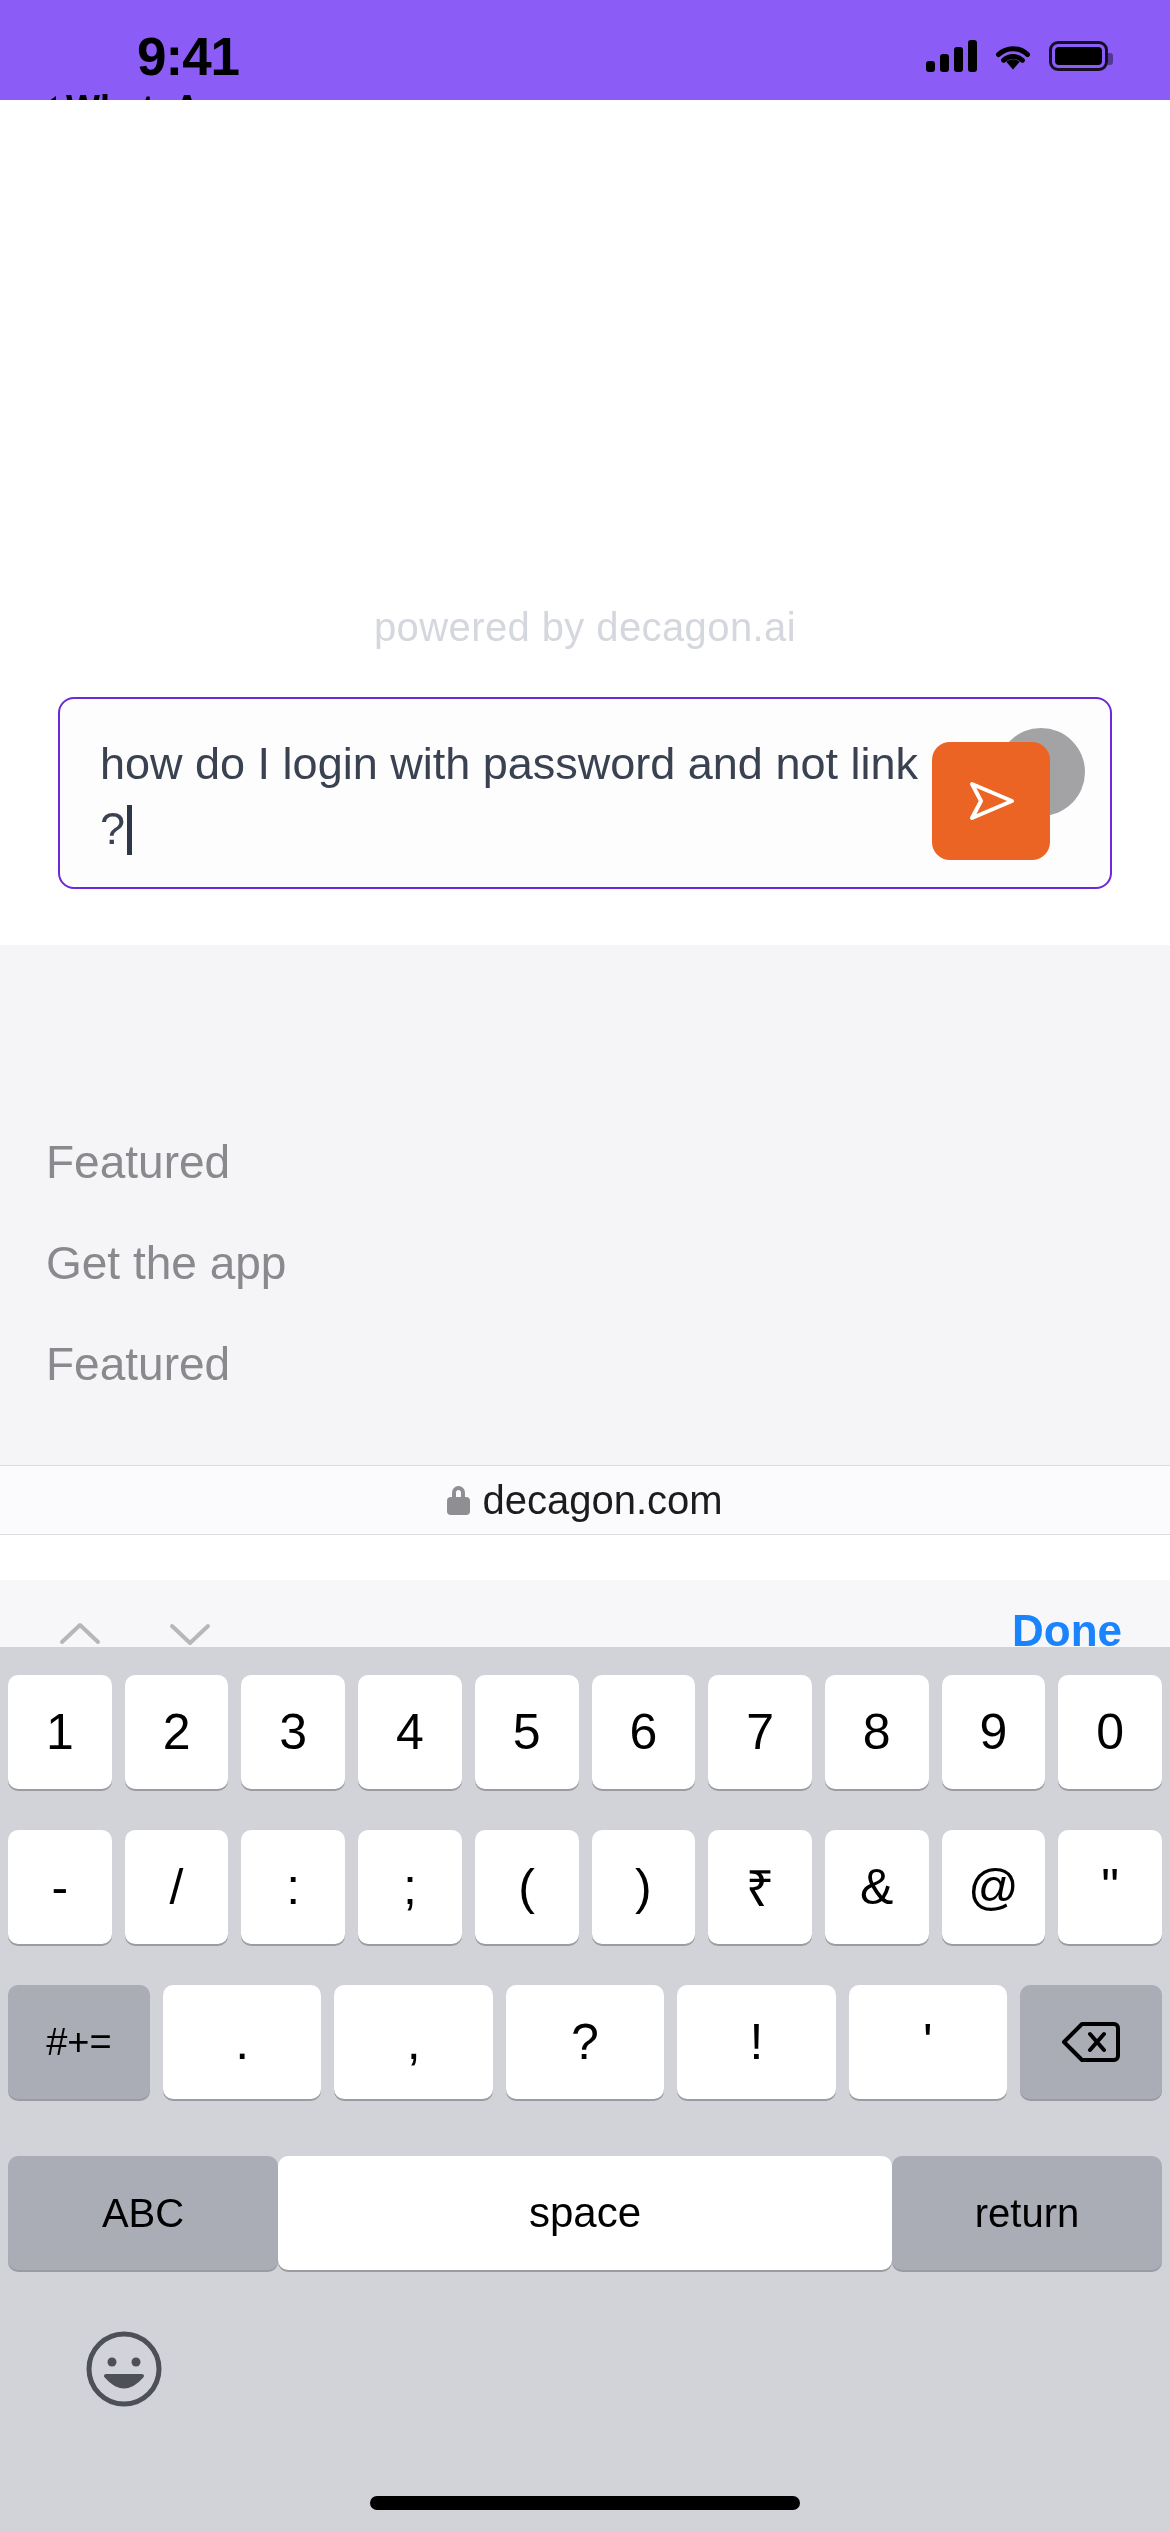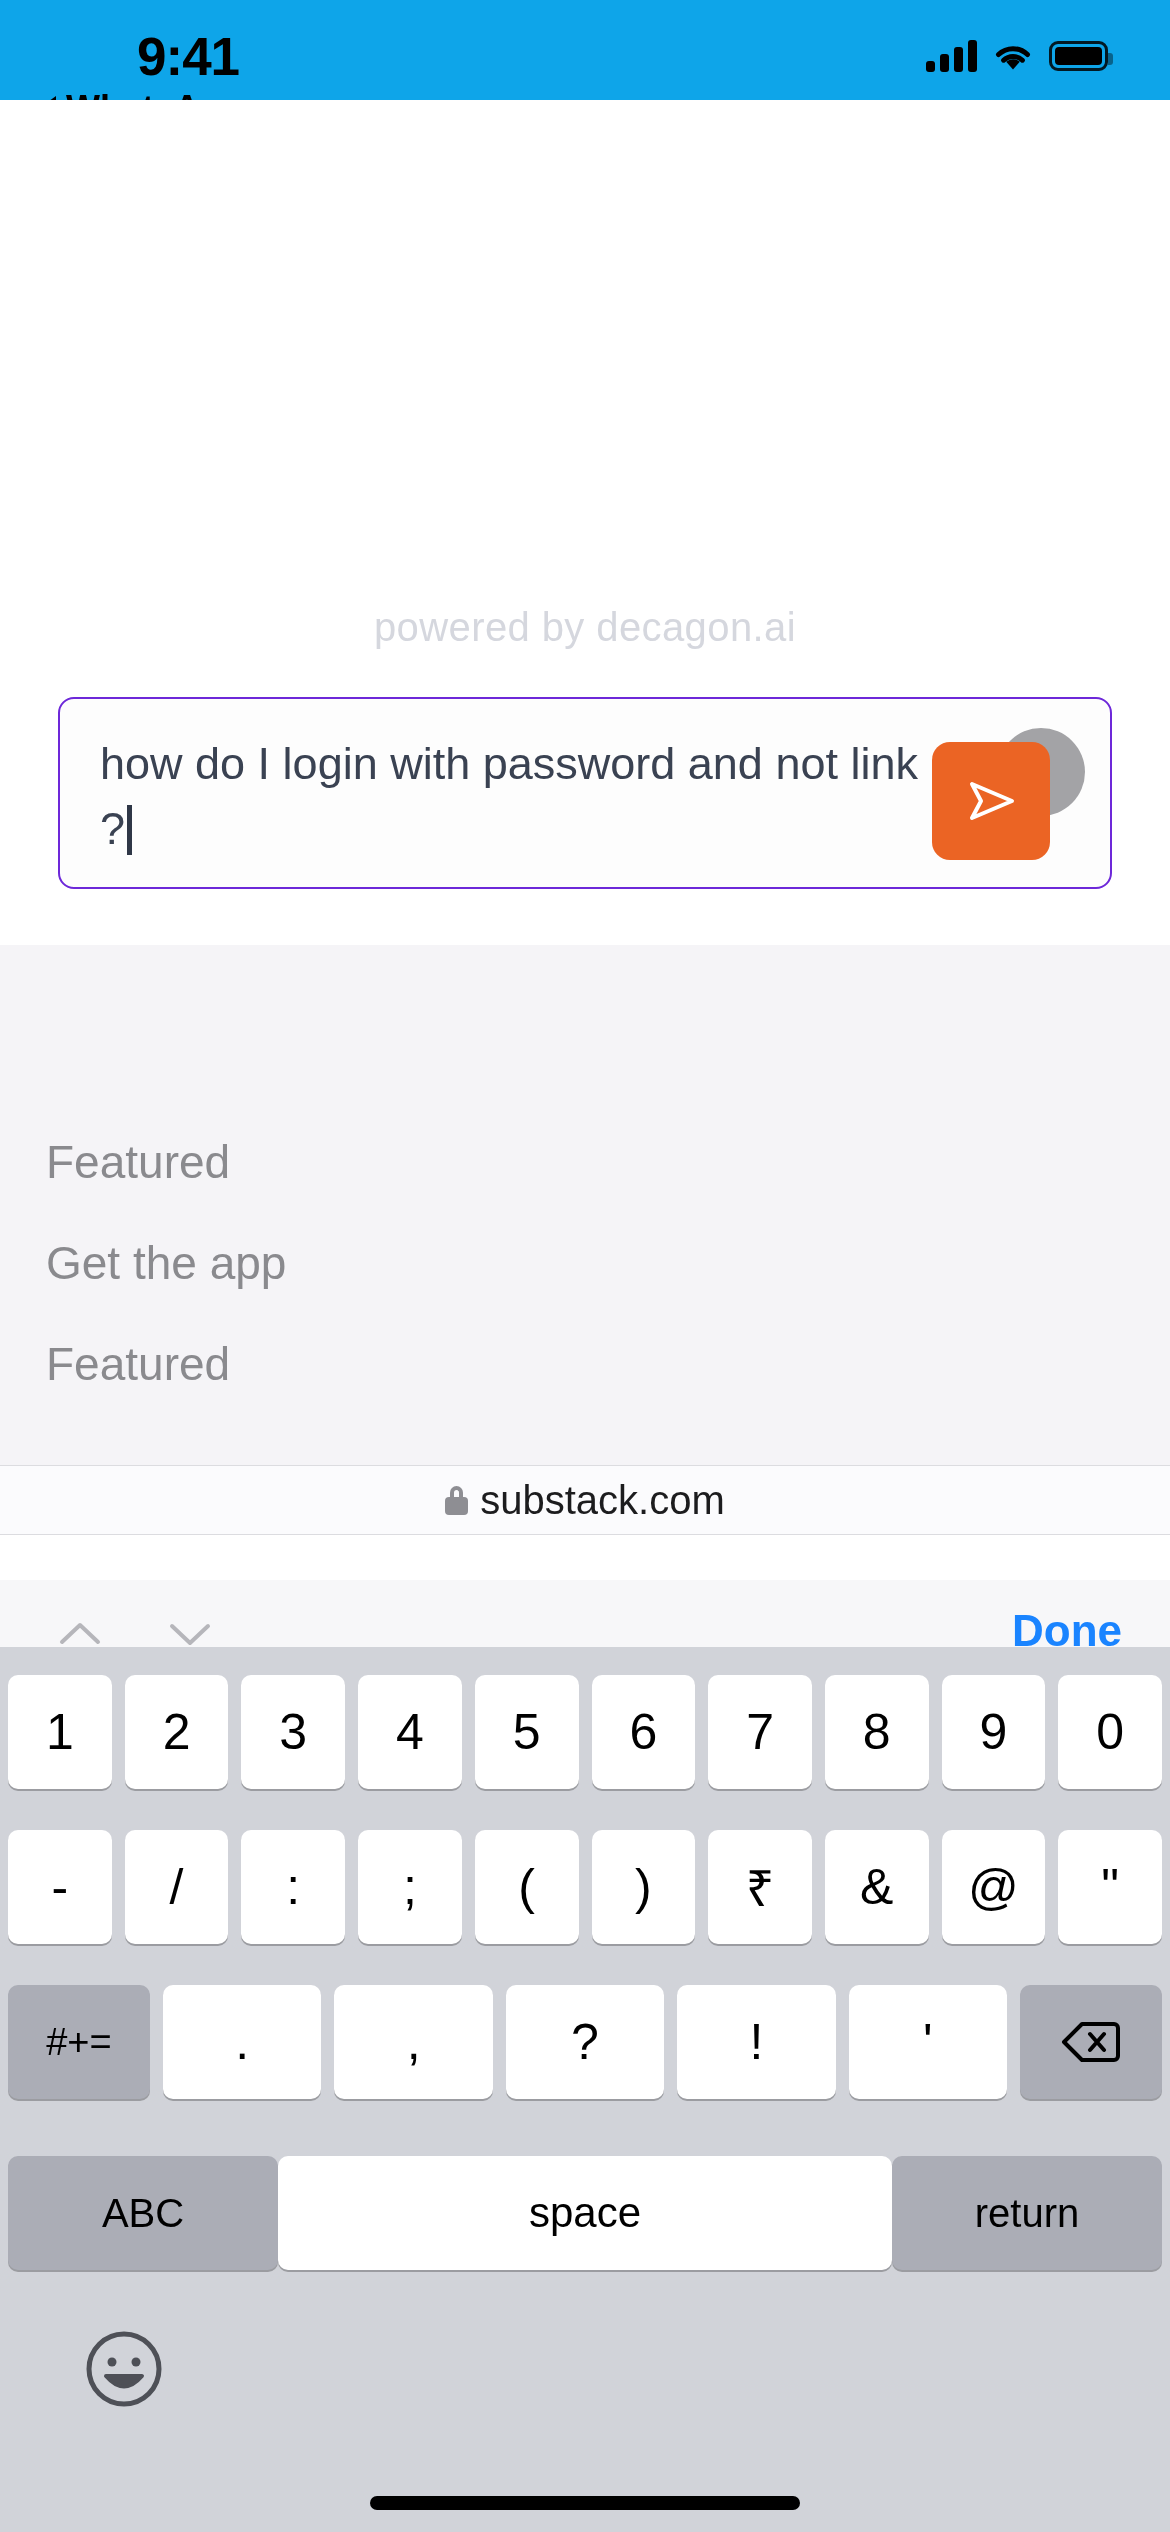--- a/index.html
+++ b/index.html
@@ -7,21 +7,21 @@
     width: 1170px; height: 2532px;
     font-family: "Liberation Sans", sans-serif;
     background: #ffffff;
     overflow: hidden;
   }
   .screen { position: relative; width: 1170px; height: 2532px; background: #fff; }
 
   
   .statusbar {
     position: absolute; top: 0; left: 0; width: 1170px; height: 100px;
-    background: #0ea5e9;
+    background: #8b5cf6;
   }
   .status-time {
     position: absolute; left: 137px; top: 26px;
     font-size: 53px; font-weight: 700; letter-spacing: -1px; color: #000;
   }
   .status-right {
     position: absolute; right: 62px; top: 40px;
     display: flex; align-items: center; gap: 15px;
   }
   .signal { display: flex; align-items: flex-end; gap: 5px; height: 32px; }
@@ -226,21 +226,21 @@
       <div class="nav-item">Get the app</div>
       <div class="nav-item">Featured</div>
     </div>
   </div>
 
   <div class="urlbar">
     <span class="lock">
       <span class="lock-shackle"></span>
         <span class="lock-body"></span>
     </span>
-    <span class="url-text">substack.com</span>
+    <span class="url-text">decagon.com</span>
   </div>
 
   <div class="accessory">
     <span class="chev chev-up">
       <svg viewBox="0 0 60 40" xmlns="http://www.w3.org/2000/svg">
         <path d="M12 28 L30 11 L48 28" fill="none" stroke="#B6B6BB" stroke-width="4" stroke-linecap="round" stroke-linejoin="round"></path>
       </svg>
     </span>
     <span class="chev chev-down">
       <svg viewBox="0 0 60 40" xmlns="http://www.w3.org/2000/svg">

